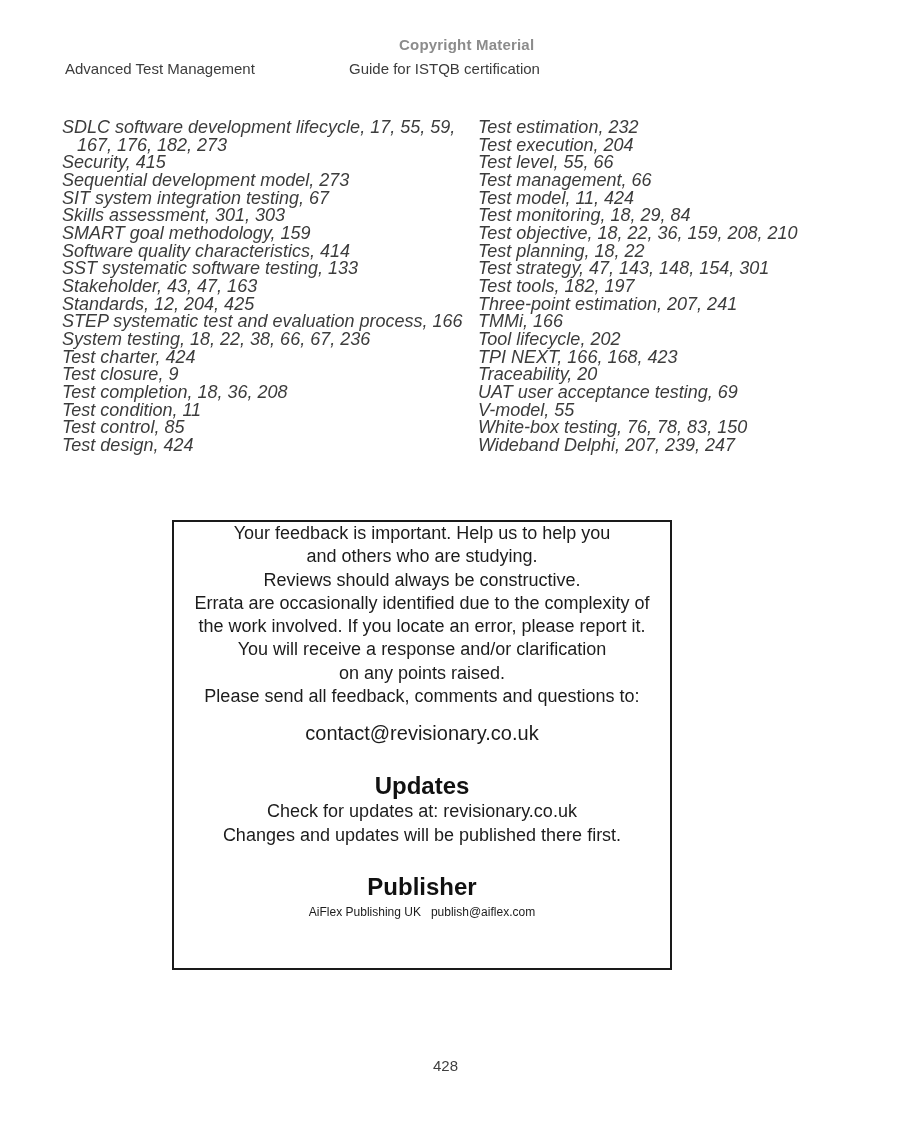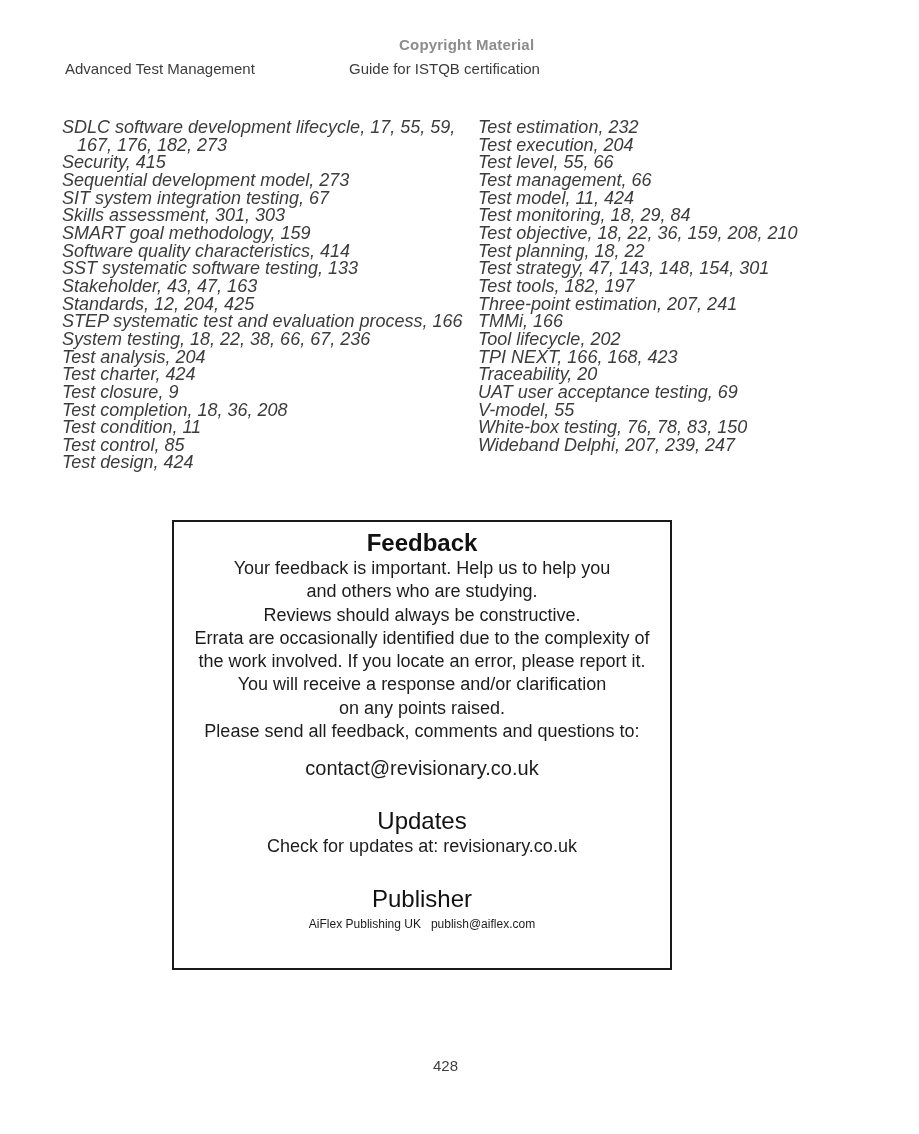--- a/index.html
+++ b/index.html
@@ -76,21 +76,21 @@
     line-height: 23.3px;
   }
   .fb-email {
     font-size: 20px;
     line-height: 25px;
     margin-top: 13px;
   }
   .fb-section-title {
     font-size: 24px;
     line-height: 28px;
-    font-weight: normal;
+    font-weight: bold;
     margin-top: 26px;
     color: #111111;
   }
   .fb-publisher-line {
     font-size: 12px;
     line-height: 23.3px;
   }
   .page-number {
     position: absolute;
     left: 433px;
@@ -115,21 +115,20 @@
     <div class="index-line">Sequential development model, 273</div>
     <div class="index-line">SIT system integration testing, 67</div>
     <div class="index-line">Skills assessment, 301, 303</div>
     <div class="index-line">SMART goal methodology, 159</div>
     <div class="index-line">Software quality characteristics, 414</div>
     <div class="index-line">SST systematic software testing, 133</div>
     <div class="index-line">Stakeholder, 43, 47, 163</div>
     <div class="index-line">Standards, 12, 204, 425</div>
     <div class="index-line">STEP systematic test and evaluation process, 166</div>
     <div class="index-line">System testing, 18, 22, 38, 66, 67, 236</div>
-    <div class="index-line">Test analysis, 204</div>
     <div class="index-line">Test charter, 424</div>
     <div class="index-line">Test closure, 9</div>
     <div class="index-line">Test completion, 18, 36, 208</div>
     <div class="index-line">Test condition, 11</div>
     <div class="index-line">Test control, 85</div>
     <div class="index-line">Test design, 424</div>
   </div>
 
 <div class="index-col right">
     <div class="index-line">Test estimation, 232</div>
@@ -147,39 +146,39 @@
     <div class="index-line">Tool lifecycle, 202</div>
     <div class="index-line">TPI NEXT, 166, 168, 423</div>
     <div class="index-line">Traceability, 20</div>
     <div class="index-line">UAT user acceptance testing, 69</div>
     <div class="index-line">V-model, 55</div>
     <div class="index-line">White-box testing, 76, 78, 83, 150</div>
     <div class="index-line">Wideband Delphi, 207, 239, 247</div>
   </div>
 
 <div class="feedback-box">
-  <div class="fb-title">Feedback</div>
 
   <div>
       <div class="fb-line">Your feedback is important. Help us to help you</div>
       <div class="fb-line">and others who are studying.</div>
       <div class="fb-line">Reviews should always be constructive.</div>
       <div class="fb-line">Errata are occasionally identified due to the complexity of</div>
       <div class="fb-line">the work involved. If you locate an error, please report it.</div>
       <div class="fb-line">You will receive a response and/or clarification</div>
       <div class="fb-line">on any points raised.</div>
       <div class="fb-line">Please send all feedback, comments and questions to:</div>
     </div>
 
   <div class="fb-email">contact@revisionary.co.uk</div>
 
   <div class="fb-section-title">Updates</div>
 
   <div>
       <div class="fb-line">Check for updates at: revisionary.co.uk</div>
+      <div class="fb-line">Changes and updates will be published there first.</div>
     </div>
 
   <div class="fb-section-title">Publisher</div>
 
   <div class="fb-publisher-line">AiFlex Publishing UK&nbsp;&nbsp;&nbsp;publish@aiflex.com</div>
 </div>
 
 <div class="page-number">428</div>
 
 </body></html>

